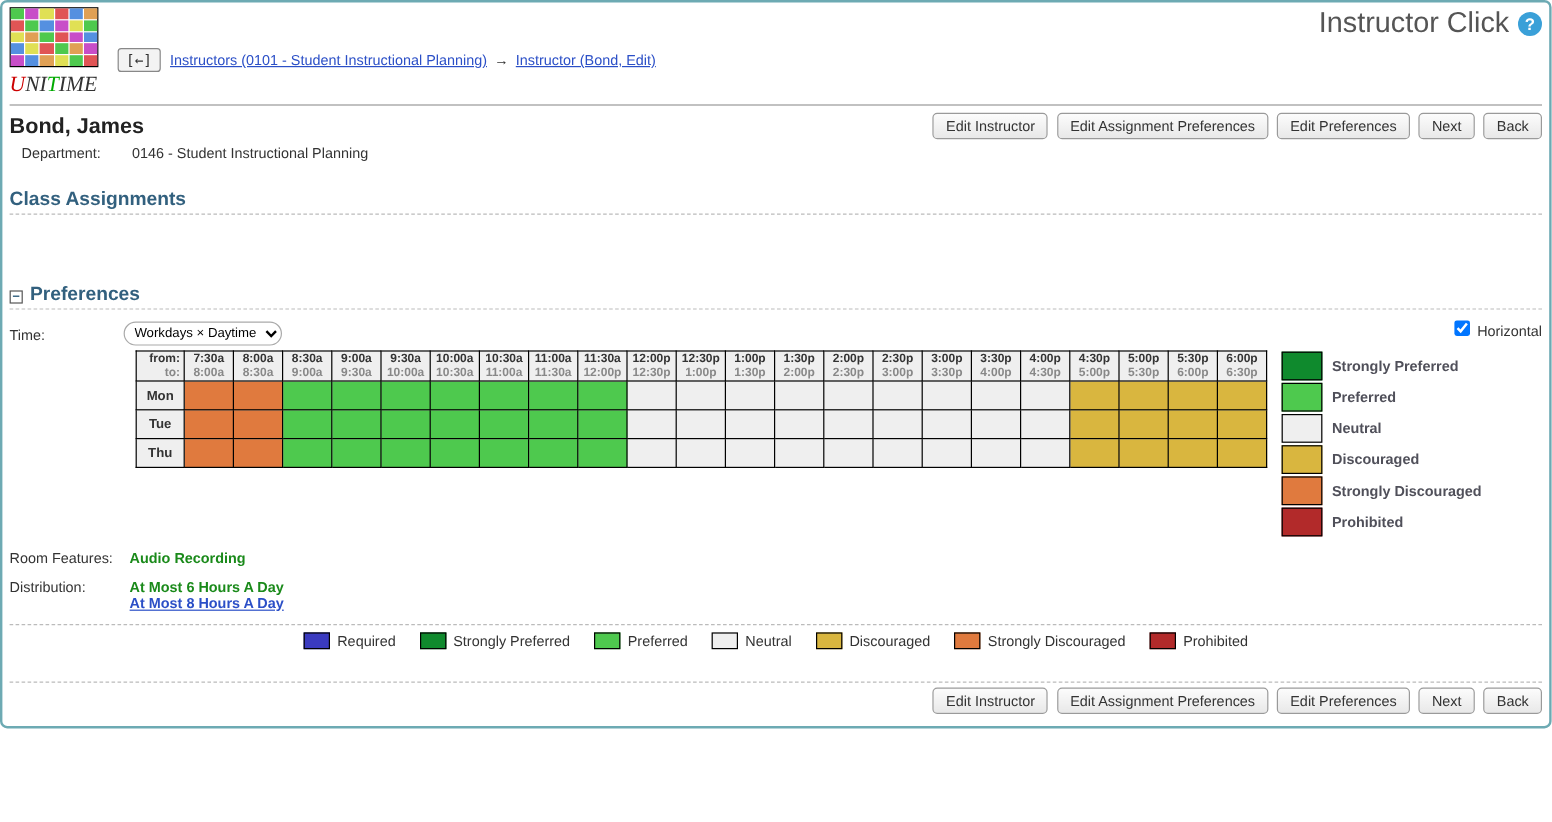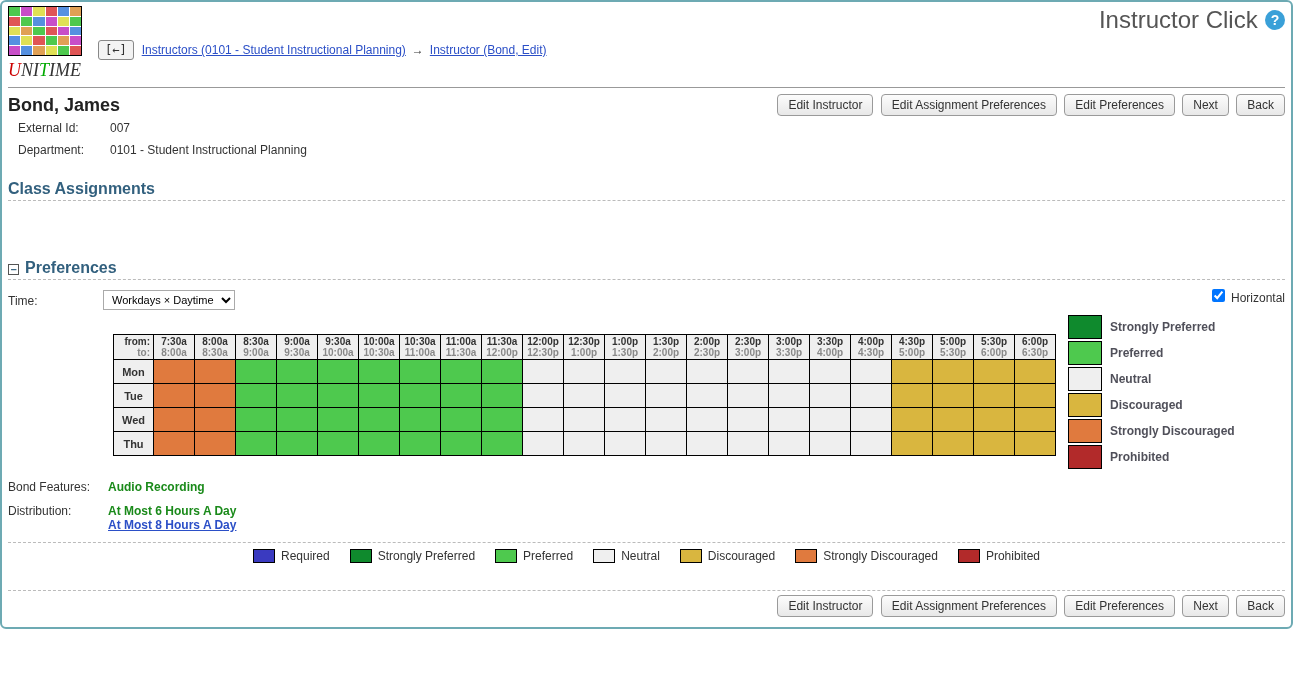--- a/index.html
+++ b/index.html
@@ -62,26 +62,26 @@
     display:inline-block; width:11px; height:11px; border:1px solid #555;
     text-align:center; line-height:9px; font-size:10px; margin-right:6px;
     vertical-align:baseline; cursor:pointer; font-family:monospace;
   }
   .pref-body { display:flex; }
   .pref-left { flex:1; }
   .pref-right { text-align:right; }
   .time-row { display:flex; margin-top:10px; }
   .time-label { width:95px; padding-top:4px;}
   select.daytime {
-    font-size:11px; padding:2px 4px; border:1px solid #aaa; border-radius:0;
+    font-size:11px; padding:2px 4px; border:1px solid #aaa; border-radius:10px;
     background:#fff;
   }
   .horiz-check { margin-top:6px; }
   .grid-wrap { margin:4px 0 0 105px; display:flex; align-items:flex-start;}
-  table.grid { border-collapse:collapse;margin-top:20px; }
+  table.grid { border-collapse:collapse; }
   table.grid th, table.grid td { border:1px solid #000; }
   table.grid th.from-to {
     font-size:10px; font-weight:bold; text-align:right; padding:1px 3px;
     background:#efefef; border:1px solid #000; width:40px;
   }
   table.grid th.tcol {
     font-size:10px; font-weight:bold; background:#efefef; width:41px;
     padding:1px 2px; line-height:11px;
   }
   table.grid th.tcol .t2 { color:#888; font-weight:bold;}
@@ -168,27 +168,23 @@
     <span class="btn">Edit Instructor</span>
     <span class="btn">Edit Assignment Preferences</span>
     <span class="btn">Edit Preferences</span>
     <span class="btn">Next</span>
     <span class="btn">Back</span>
   </div>
 </div>
 
 <table class="detail-table">
   <tbody>
-      <tr>
-    <td class="lab">External Id:</td>
-    <td>007</td>
-  </tr>
   <tr>
     <td class="lab">Department:</td>
-    <td>0101 - Student Instructional Planning</td>
+    <td>0146 - Student Instructional Planning</td>
   </tr>
 </tbody>
   </table>
 
 <div class="section-h">Class Assignments</div>
 
 <div style="height:40px;"></div>
 
 <div class="section-h">
   <span class="collapse-icon">−</span><span>Preferences</span>
@@ -356,45 +352,20 @@
           <td class="cell" style="background: rgb(239, 239, 239);"></td>
           <td class="cell" style="background: rgb(239, 239, 239);"></td>
           <td class="cell" style="background: rgb(239, 239, 239);"></td>
           <td class="cell" style="background: rgb(239, 239, 239);"></td>
           <td class="cell" style="background: rgb(217, 182, 63);"></td>
           <td class="cell" style="background: rgb(217, 182, 63);"></td>
           <td class="cell" style="background: rgb(217, 182, 63);"></td>
           <td class="cell" style="background: rgb(217, 182, 63);"></td>
         </tr>
         <tr>
-          <td class="daylabel">Wed</td>
-          <td class="cell" style="background: rgb(224, 122, 62);"></td>
-          <td class="cell" style="background: rgb(224, 122, 62);"></td>
-          <td class="cell" style="background: rgb(78, 201, 78);"></td>
-          <td class="cell" style="background: rgb(78, 201, 78);"></td>
-          <td class="cell" style="background: rgb(78, 201, 78);"></td>
-          <td class="cell" style="background: rgb(78, 201, 78);"></td>
-          <td class="cell" style="background: rgb(78, 201, 78);"></td>
-          <td class="cell" style="background: rgb(78, 201, 78);"></td>
-          <td class="cell" style="background: rgb(78, 201, 78);"></td>
-          <td class="cell" style="background: rgb(239, 239, 239);"></td>
-          <td class="cell" style="background: rgb(239, 239, 239);"></td>
-          <td class="cell" style="background: rgb(239, 239, 239);"></td>
-          <td class="cell" style="background: rgb(239, 239, 239);"></td>
-          <td class="cell" style="background: rgb(239, 239, 239);"></td>
-          <td class="cell" style="background: rgb(239, 239, 239);"></td>
-          <td class="cell" style="background: rgb(239, 239, 239);"></td>
-          <td class="cell" style="background: rgb(239, 239, 239);"></td>
-          <td class="cell" style="background: rgb(239, 239, 239);"></td>
-          <td class="cell" style="background: rgb(217, 182, 63);"></td>
-          <td class="cell" style="background: rgb(217, 182, 63);"></td>
-          <td class="cell" style="background: rgb(217, 182, 63);"></td>
-          <td class="cell" style="background: rgb(217, 182, 63);"></td>
-        </tr>
-        <tr>
           <td class="daylabel">Thu</td>
           <td class="cell" style="background: rgb(224, 122, 62);"></td>
           <td class="cell" style="background: rgb(224, 122, 62);"></td>
           <td class="cell" style="background: rgb(78, 201, 78);"></td>
           <td class="cell" style="background: rgb(78, 201, 78);"></td>
           <td class="cell" style="background: rgb(78, 201, 78);"></td>
           <td class="cell" style="background: rgb(78, 201, 78);"></td>
           <td class="cell" style="background: rgb(78, 201, 78);"></td>
           <td class="cell" style="background: rgb(78, 201, 78);"></td>
           <td class="cell" style="background: rgb(78, 201, 78);"></td>
@@ -436,21 +407,21 @@
         <div class="legend-label">Strongly Discouraged</div>
       </div>
       <div class="legend-row">
         <div class="legend-swatch" style="background: rgb(178, 42, 42);"></div>
         <div class="legend-label">Prohibited</div>
       </div>
     </div>
 </div>
 
 <div class="feat-row">
-  <div class="lab">Bond Features:</div>
+  <div class="lab">Room Features:</div>
   <div class="feat-val-green">Audio Recording</div>
 </div>
 <div class="feat-row">
   <div class="lab">Distribution:</div>
   <div>
     <div class="feat-val-green">At Most 6 Hours A Day</div>
     <div class="feat-val-blue">At Most 8 Hours A Day</div>
   </div>
 </div>
 

